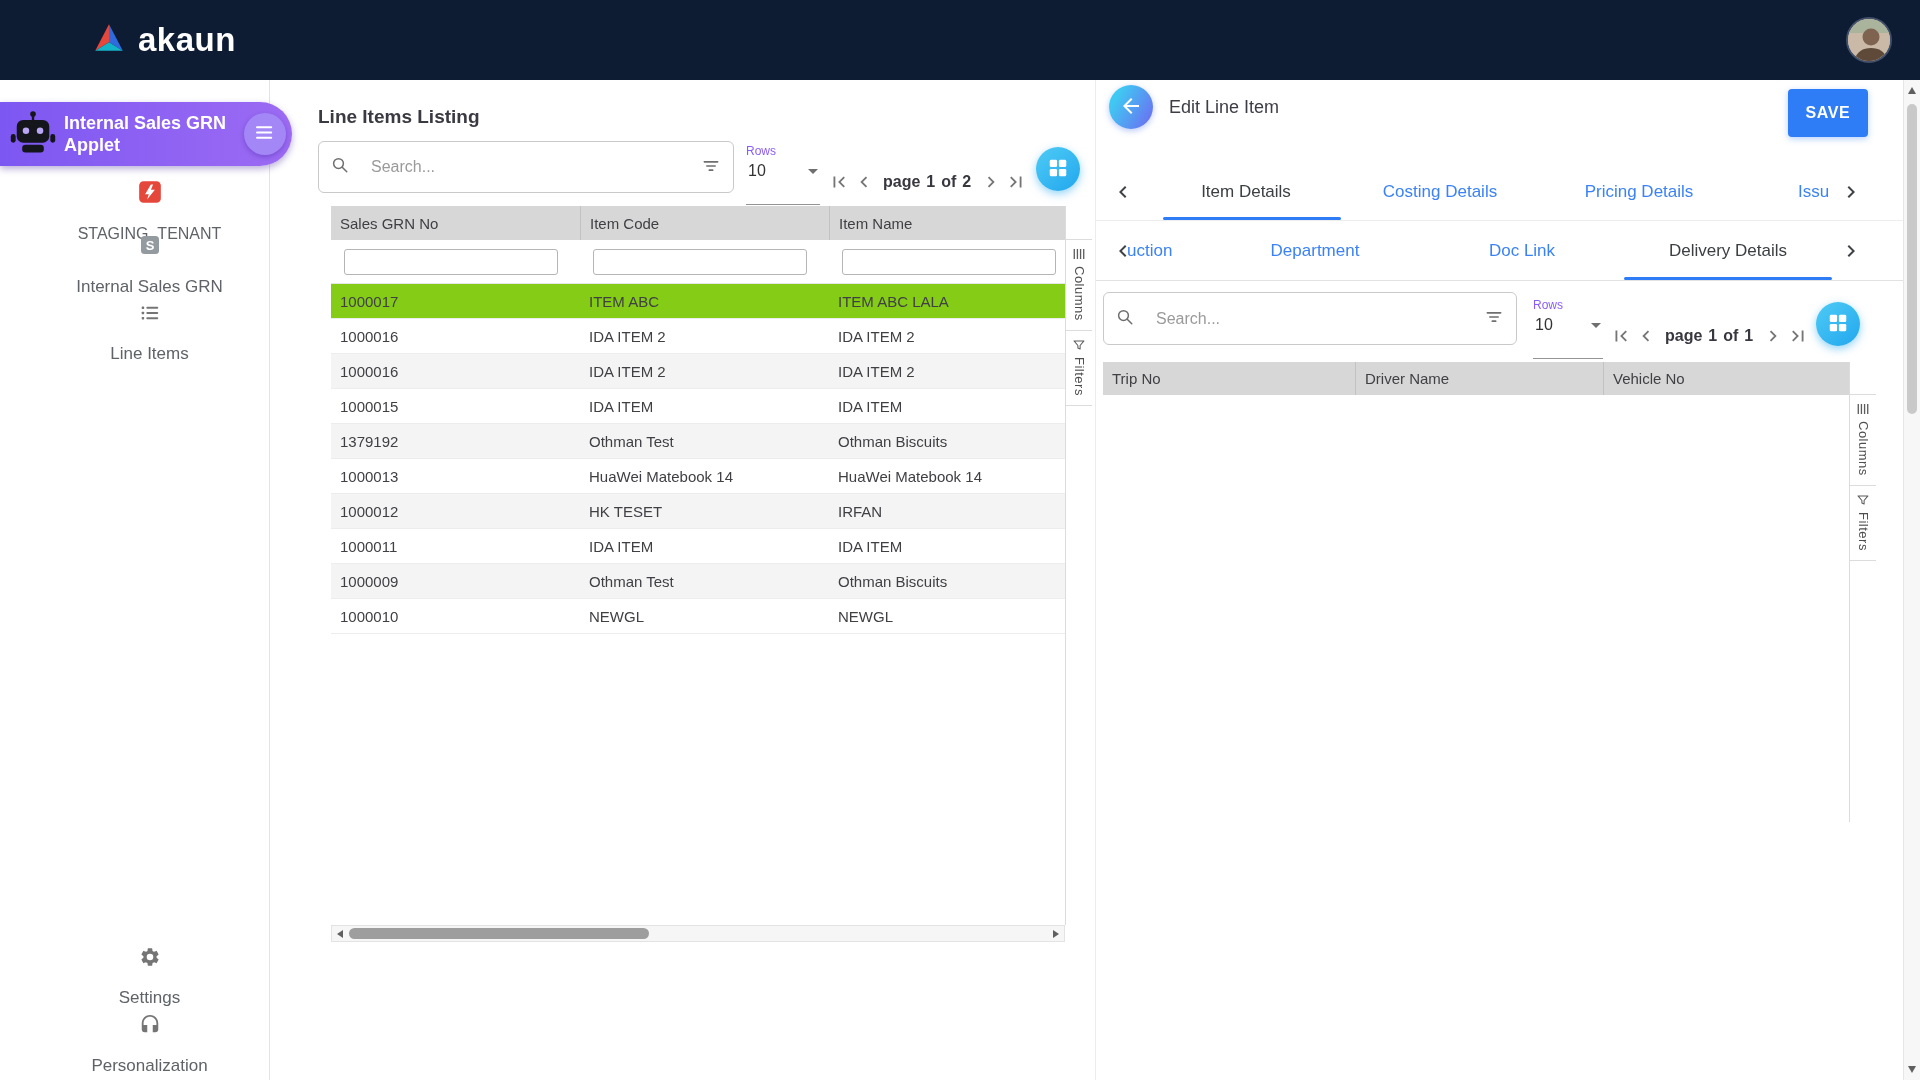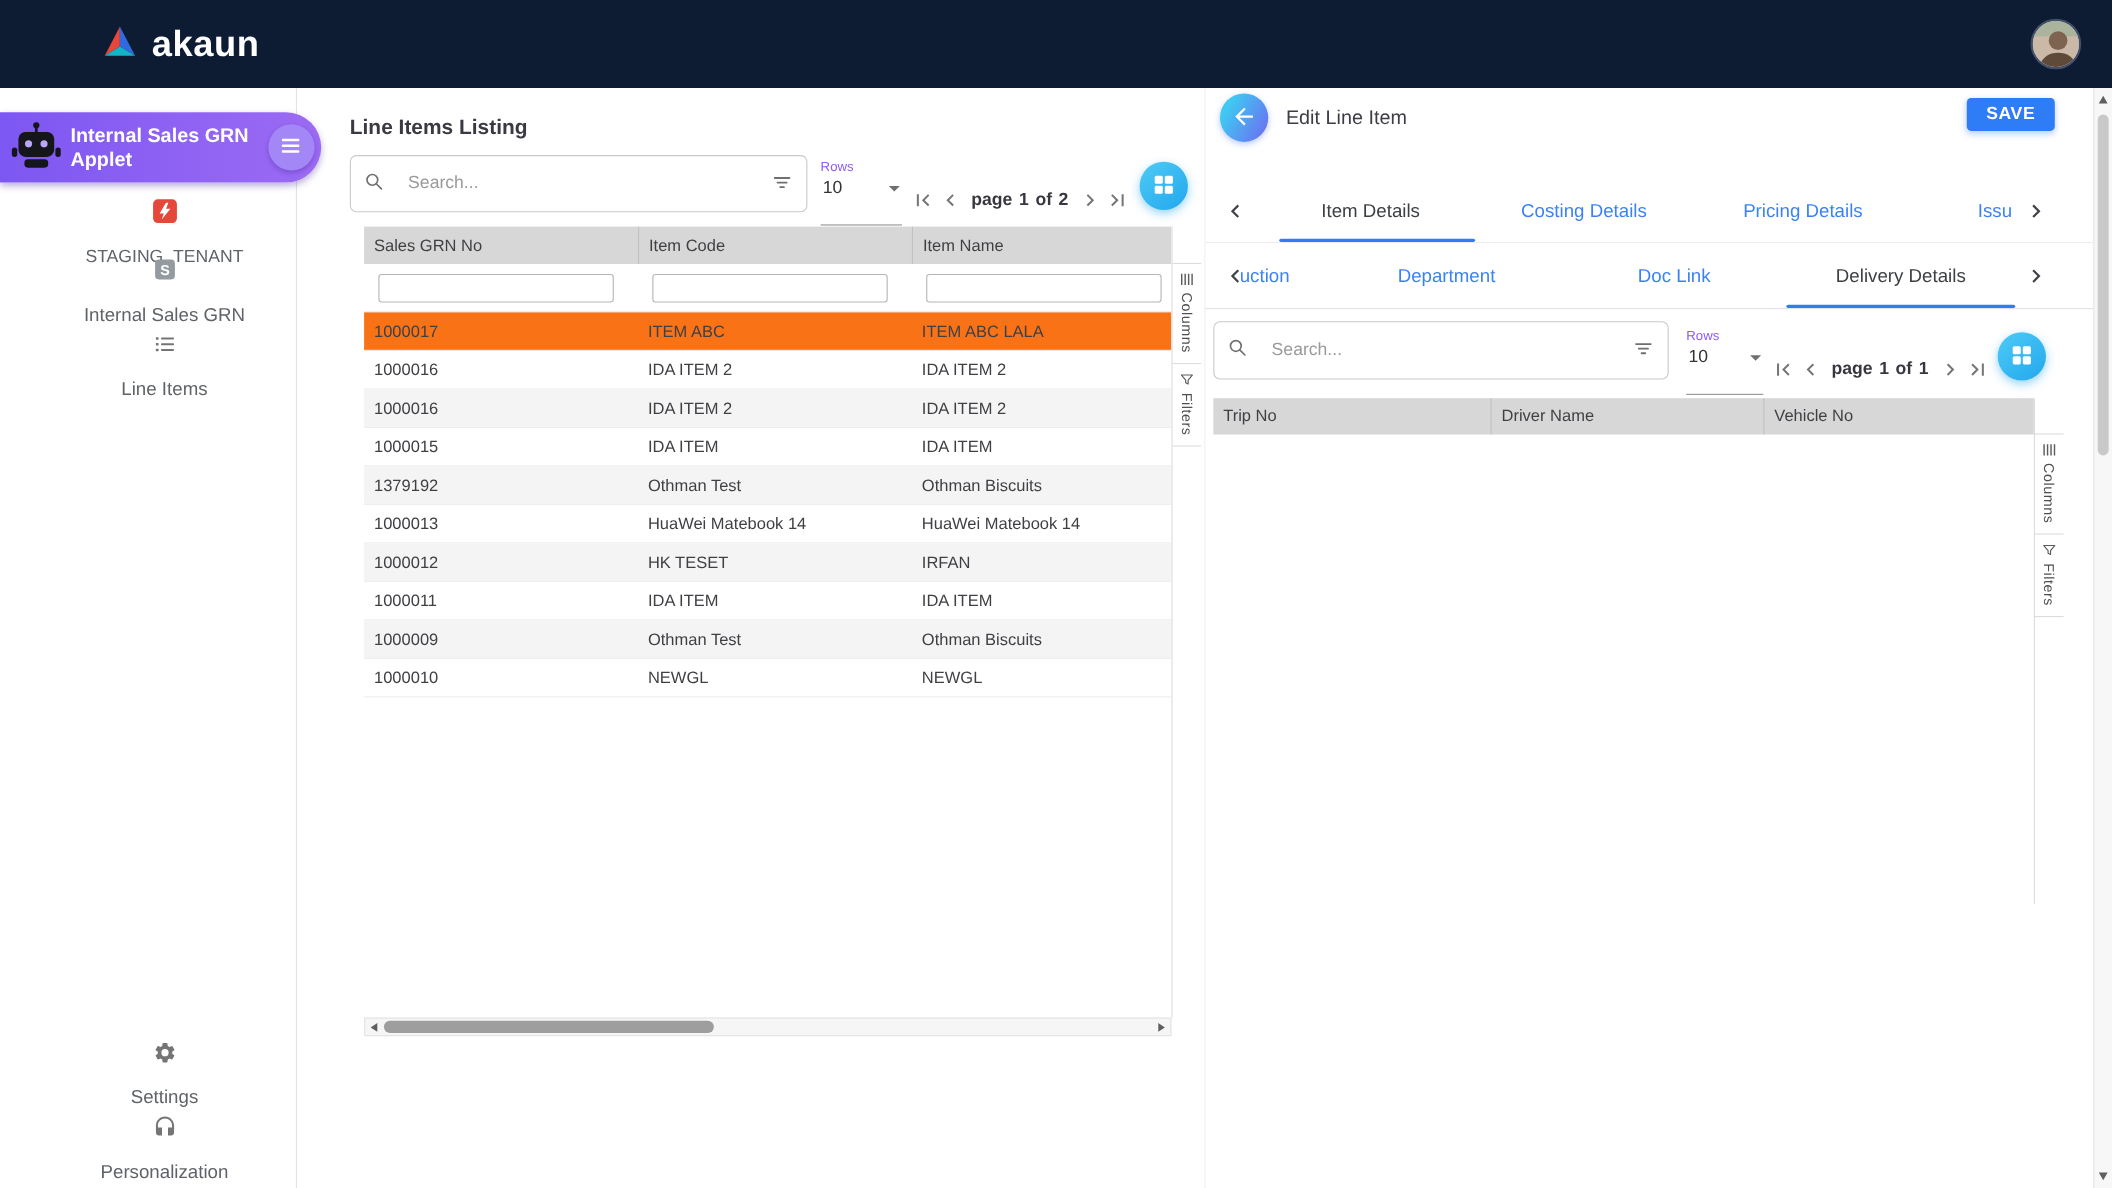--- a/index.html
+++ b/index.html
@@ -46,41 +46,41 @@
   
   .table { position:absolute; }
   .t-head { display:flex; background:#d7d7d7; height:34px; }
   .t-hcell { display:flex; align-items:center; padding-left:9px; font-size:15px; color:#3f3f44; cursor:pointer; }
   .t-hcell + .t-hcell { border-left:1px solid #c2c2c2; }
   .t-filter { display:flex; height:44px; align-items:center; border-bottom:1px solid #e6e6e6; }
   .t-fcell input { width:214px; height:26px; margin-left:13px; border:1px solid #b5b5b5; border-radius:3px; outline:none; padding:0 6px; font-size:14px; color:#444; }
   .t-row { display:flex; height:35px; align-items:center; border-bottom:1px solid #ededed; font-size:15px; color:#3f3f44; cursor:pointer; background:#fff; }
   .t-cell { padding-left:9px; white-space:nowrap; overflow:hidden; }
   .t-body .t-row:nth-child(odd) { background:#f4f4f4; }
-  .t-body .t-row.selected { background:#f97316; }
+  .t-body .t-row.selected { background:#84cc16; }
   .c1 { width:249px; } .c2 { width:249px; } .c3 { width:236px; }
   .d1 { width:252px; } .d2 { width:248px; } .d3 { width:246px; }
 
   
   .v-strip { position:absolute; width:27px; border-left:1px solid #dcdcdc; background:#fff; }
   .v-spacer { border-bottom:1px solid #dcdcdc; }
   .v-tab { display:flex; flex-direction:column; align-items:center; gap:5px; padding:7px 0 9px; border-bottom:1px solid #dcdcdc; cursor:pointer; }
   .v-tab span { writing-mode:vertical-rl; font-size:13px; color:#4f4f4f; letter-spacing:.5px; }
 
   
   .h-scrollbar { position:absolute; height:17px; background:#f6f6f6; border:1px solid #e3e3e3; }
   .h-arrow { position:absolute; top:0; width:16px; height:100%; display:flex; align-items:center; justify-content:center; cursor:pointer; }
   .tri-left  { width:0; height:0; border-top:4px solid transparent; border-bottom:4px solid transparent; border-right:6px solid #5f5f5f; }
   .tri-right { width:0; height:0; border-top:4px solid transparent; border-bottom:4px solid transparent; border-left:6px solid #5f5f5f; }
   .h-thumb { position:absolute; left:17px; top:2px; width:300px; height:11px; background:#9e9e9e; border-radius:6px; cursor:pointer; }
 
   
   .back-btn { position:absolute; left:13px; top:5px; width:44px; height:44px; border-radius:50%; border:none; display:flex; align-items:center; justify-content:center; cursor:pointer; background:linear-gradient(120deg,#3fc9f2 20%,#6d6df2 95%); box-shadow:0 2px 6px rgba(80,120,240,.4); }
   .detail-title { position:absolute; left:73px; top:17px; font-size:18px; color:#3d3d46; font-weight:500; }
-  .save-btn { position:absolute; left:692px; top:9px; width:80px; height:30px; background:#2e7df6; color:#fff; border:none; border-radius:4px; font-size:16px; font-weight:700; letter-spacing:.6px; cursor:pointer; box-shadow:0 2px 6px rgba(46,125,246,.35); }
+  .save-btn { position:absolute; left:692px; top:9px; width:80px; height:48px; background:#2e7df6; color:#fff; border:none; border-radius:4px; font-size:16px; font-weight:700; letter-spacing:.6px; cursor:pointer; box-shadow:0 2px 6px rgba(46,125,246,.35); }
 
   .tabrow { position:absolute; left:0; width:100%; overflow:hidden; }
   .tabrow1 { top:84px; height:57px; border-bottom:1px solid #ededed; }
   .tabrow2 { top:141px; height:60px; border-bottom:1px solid #e2e2e2; }
   .tab { position:absolute; top:50%; transform:translate(-50%,-50%); font-size:17px; color:#3b82f6; white-space:nowrap; cursor:pointer; }
   .tab.left-align { transform:translateY(-50%); }
   .tab.active { color:#3c4043; }
   .chev { position:absolute; top:50%; transform:translateY(-50%); width:26px; height:26px; background:none; border:none; padding:0; display:flex; align-items:center; justify-content:center; cursor:pointer; }
   .tab-underline { position:absolute; height:3px; background:#2e7df6; border-radius:2px; }
 

